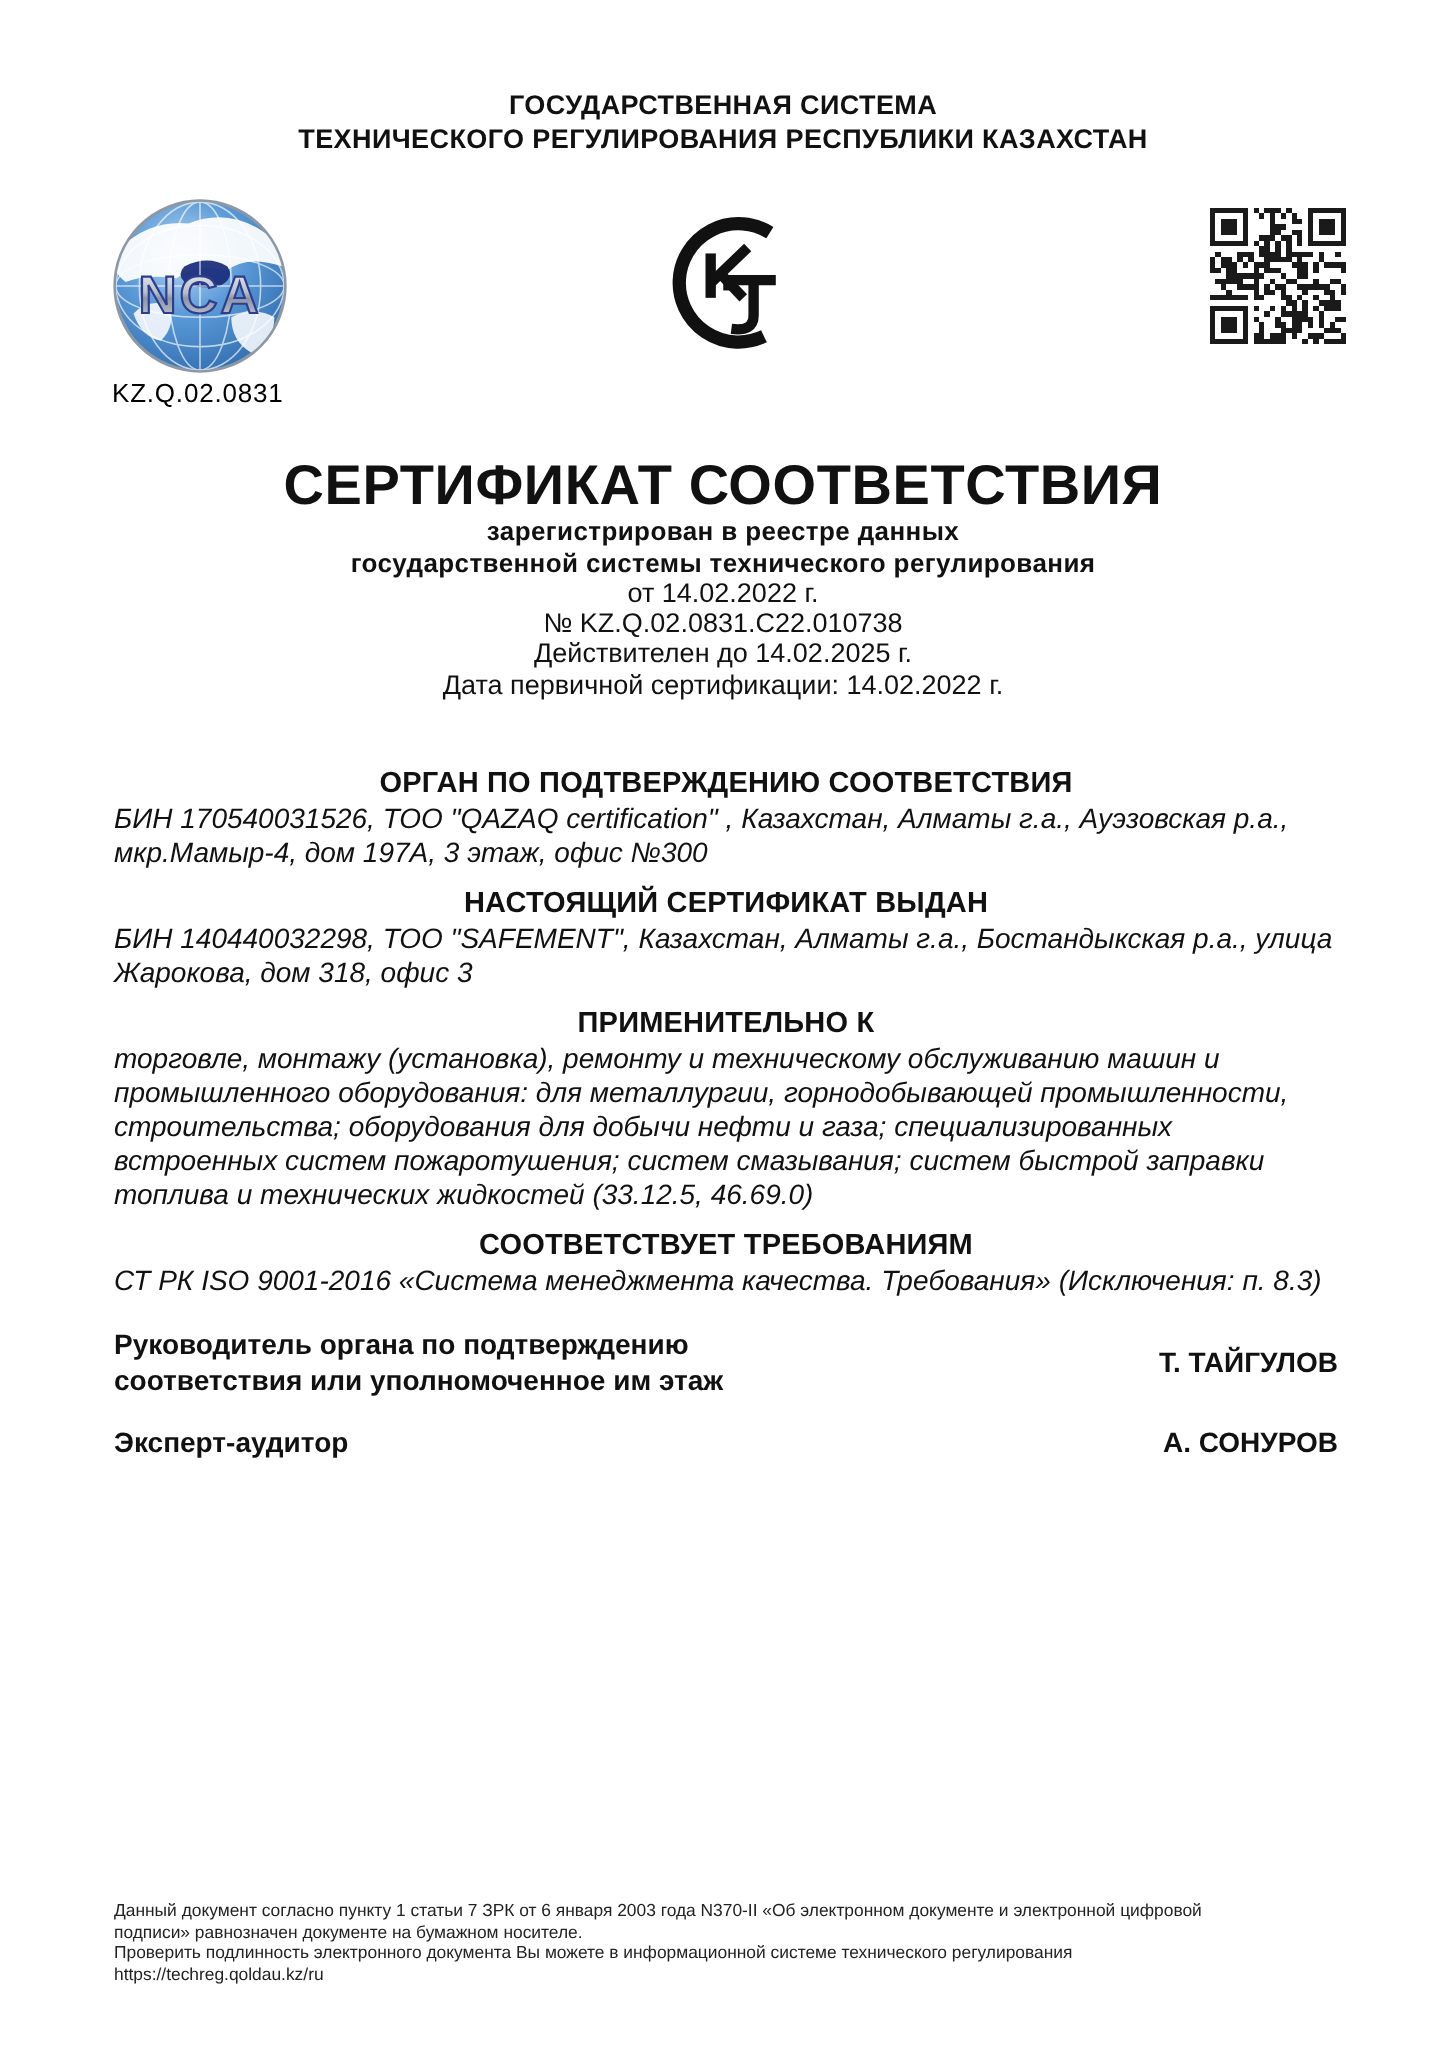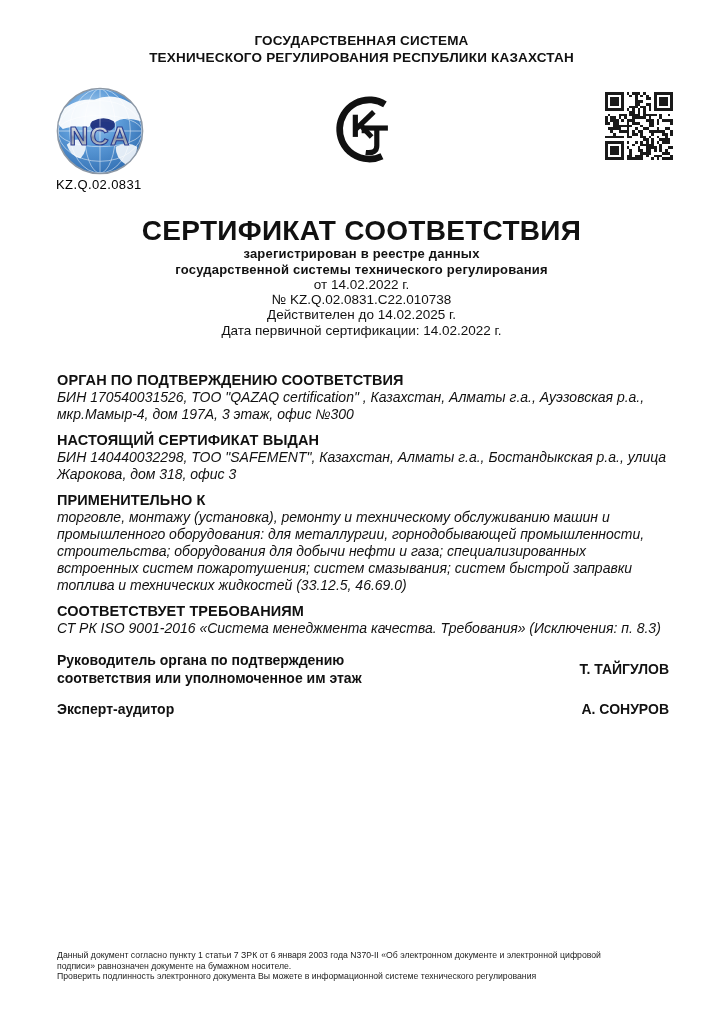--- a/index.html
+++ b/index.html
@@ -9,21 +9,21 @@
     width: 723px;
     height: 1024px;
     margin: 0 auto;
     background: #ffffff;
     color: #111111;
     font-family: "Liberation Sans", "DejaVu Sans", sans-serif;
     overflow: hidden;
   }
   
   .doc-header {
-    padding-top: 32px;
+    padding-top: 44px;
     text-align: center;
     font-weight: bold;
     font-size: 13.5px;
     line-height: 17px;
     letter-spacing: 0.2px;
   }
   
   .logo-band { position: relative; height: 112px; margin-top: 20px; }
   .globe-logo { position: absolute; left: 55px; top: 0; width: 90px; height: 90px; }
   .kz-mark   { position: absolute; left: 325px; top: 3px; width: 74px; height: 84px; }
@@ -33,21 +33,21 @@
     font-size: 13px; letter-spacing: 0.4px; color: #000000;
   }
   
   .title-block { text-align: center; margin-top: 17px; }
   .cert-title { font-size: 28px; font-weight: bold; line-height: 31px; letter-spacing: 0.3px; }
   .cert-sub   { font-size: 13px; font-weight: bold; line-height: 15.5px; letter-spacing: 0.2px; }
   .cert-line  { font-size: 13.5px; line-height: 15.2px; }
   
   .content { width: 612px; margin: 33px 0 0 57px; }
   .section { margin-bottom: 8px; }
-  .section-heading { font-size: 14.5px; font-weight: bold; line-height: 18px; letter-spacing: 0.1px; }
+  .section-heading { font-size: 14.5px; font-weight: bold; line-height: 18px; letter-spacing: 0.1px; text-align: center; }
   .section-body { font-size: 14px; font-style: italic; line-height: 17px; }
   
   .signatures { width: 612px; margin: 14px 0 0 57px; }
   .sig-row { display: flex; justify-content: space-between; align-items: center; margin-bottom: 13px; }
   .sig-role { font-size: 14px; font-weight: bold; line-height: 18px; }
   .sig-name { font-size: 14px; font-weight: bold; white-space: nowrap; }
   
   .doc-footer {
     position: absolute; left: 57px; top: 950px;
     font-size: 8.7px; line-height: 10.6px; color: #222;
@@ -477,15 +477,16 @@
     <div class="sig-row">
       <div class="sig-role">Эксперт-аудитор</div>
       <div class="sig-name">А. СОНУРОВ</div>
     </div>
   </div>
 
   <div class="doc-footer">
     <div>Данный документ согласно пункту 1 статьи 7 ЗРК от 6 января 2003 года N370-II «Об электронном документе и электронной цифровой</div>
     <div>подписи» равнозначен документе на бумажном носителе.</div>
     <div>Проверить подлинность электронного документа Вы можете в информационной системе технического регулирования</div>
+    <div>https://techreg.qoldau.kz/ru</div>
   </div>
 
 </div>
 
 </body></html>

